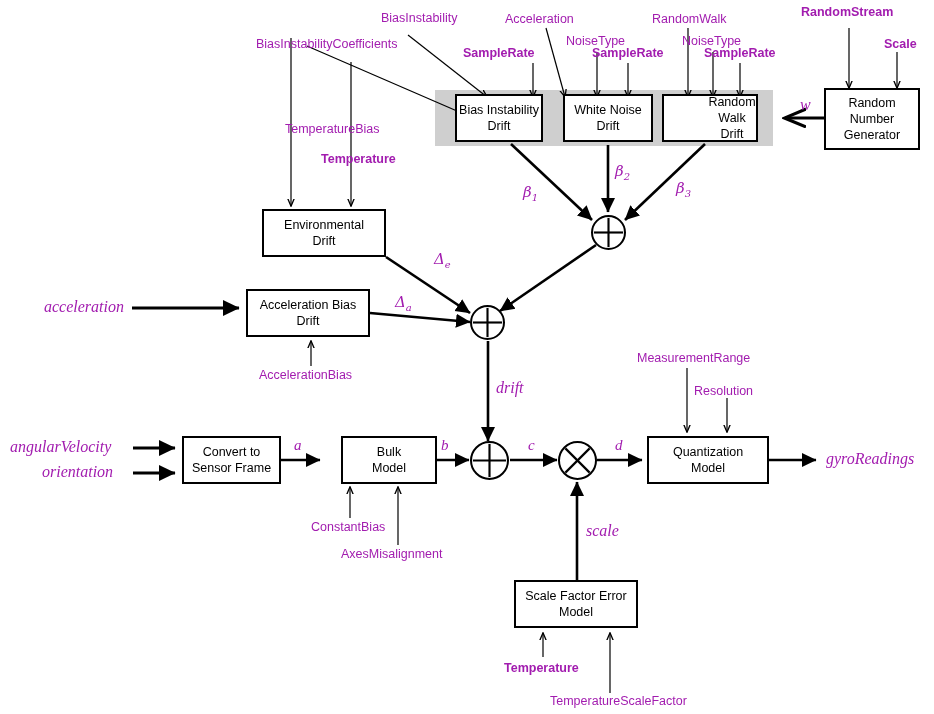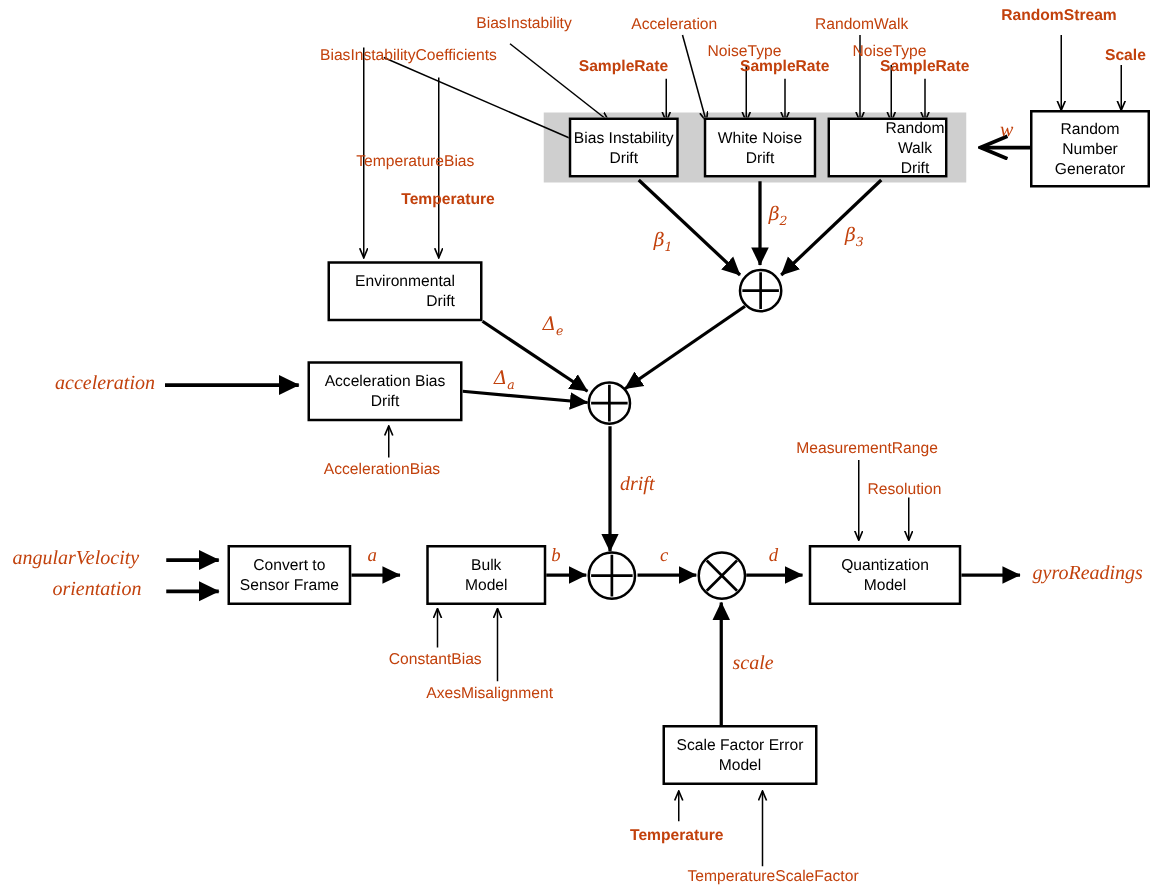--- a/index.html
+++ b/index.html
@@ -1,19 +1,19 @@
 <!DOCTYPE html>
 <html><head>
 <meta charset="utf-8">
 <style>
   html,body{margin:0;padding:0;background:#fff;}
   body{font-family:"Liberation Sans", sans-serif;}
   #stage{position:relative;width:934px;height:714px;background:#fff;overflow:hidden;}
   svg.layer{position:absolute;left:0;top:0;width:934px;height:714px;}
-  .lbl{position:absolute;font-size:12.5px;color:#c2410c;white-space:nowrap;line-height:1.15;}
+  .lbl{position:absolute;font-size:12.5px;color:#a21caf;white-space:nowrap;line-height:1.15;}
   .lbl.bold{font-weight:bold;}
   .lbl.math{font-family:"Liberation Serif", serif;font-style:italic;font-size:16px;}
   .lbl.mathsm{font-family:"Liberation Serif", serif;font-style:italic;font-size:15px;}
   .lbl.greek{font-family:"DejaVu Serif", serif;font-style:italic;font-size:15px;}
   .lbl.greek sub{font-size:10px;font-style:italic;}
   .blk{position:absolute;border:2.6px solid #000;background:#fff;display:flex;
        align-items:center;justify-content:center;text-align:center;
        font-size:12.5px;color:#000;line-height:1.3;box-sizing:border-box;}
   .grayband{position:absolute;background:#cfcfcf;}
   .node{position:absolute;border:2.6px solid #000;border-radius:50%;background:#fff;box-sizing:border-box;}
@@ -120,21 +120,21 @@
 Drift</span>
   </div>
 
   <div class="blk" style="left:824px;top:88px;width:96px;height:62px;">
     <span style="white-space:pre-line;">Random
 Number
 Generator</span>
   </div>
 
   <div class="blk" style="left:262px;top:209px;width:124px;height:48px;">
-    <span style="white-space:pre-line;text-align:right;">Environmental
+    <span style="white-space:pre-line;">Environmental
 Drift</span>
   </div>
 
   <div class="blk" style="left:246px;top:289px;width:124px;height:48px;">
     <span style="white-space:pre-line;">Acceleration Bias
 Drift</span>
   </div>
 
   <div class="blk" style="left:182px;top:436px;width:99px;height:48px;">
     <span style="white-space:pre-line;">Convert to
@@ -144,21 +144,21 @@
   <div class="blk" style="left:327px;top:436px;width:96px;height:48px;margin-left:14px;">
     <span style="white-space:pre-line;">Bulk
 Model</span>
   </div>
 
   <div class="blk" style="left:647px;top:436px;width:122px;height:48px;">
     <span style="white-space:pre-line;">Quantization
 Model</span>
   </div>
 
-  <div class="blk" style="left:514px;top:580px;width:124px;height:48px;margin-left:16px;">
+  <div class="blk" style="left:514px;top:580px;width:124px;height:48px;">
     <span style="white-space:pre-line;">Scale Factor Error
 Model</span>
   </div>
 
   <div class="node" style="left:591px;top:215px;width:35px;height:35px;">
     <svg width="100%" height="100%" viewBox="0 0 35 35">
       <line x1="17.5" y1="1" x2="17.5" y2="34" stroke="#000" stroke-width="2.4"></line>
       <line x1="1" y1="17.5" x2="34" y2="17.5" stroke="#000" stroke-width="2.4"></line>
     </svg>
   </div>

